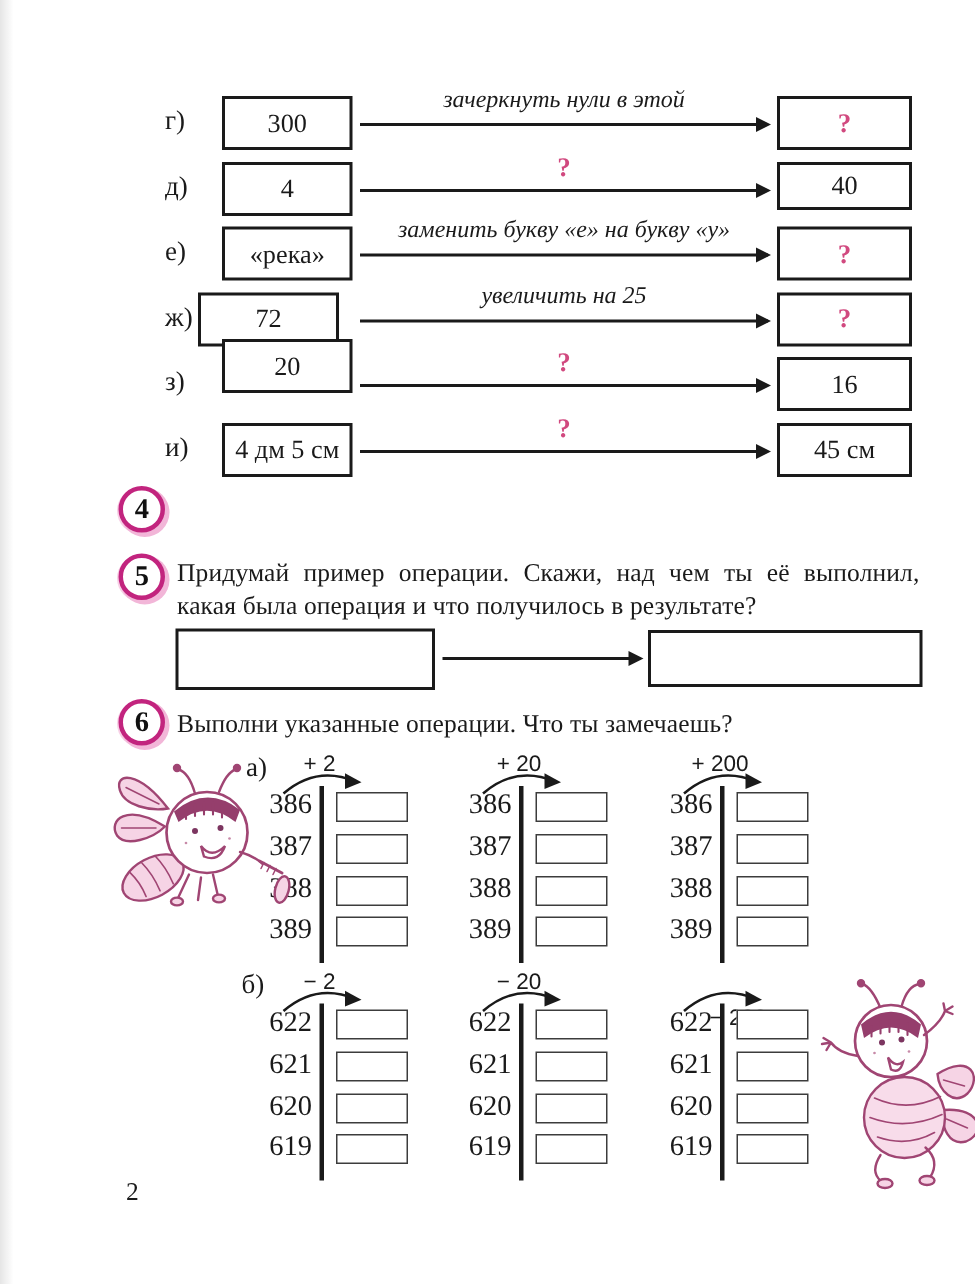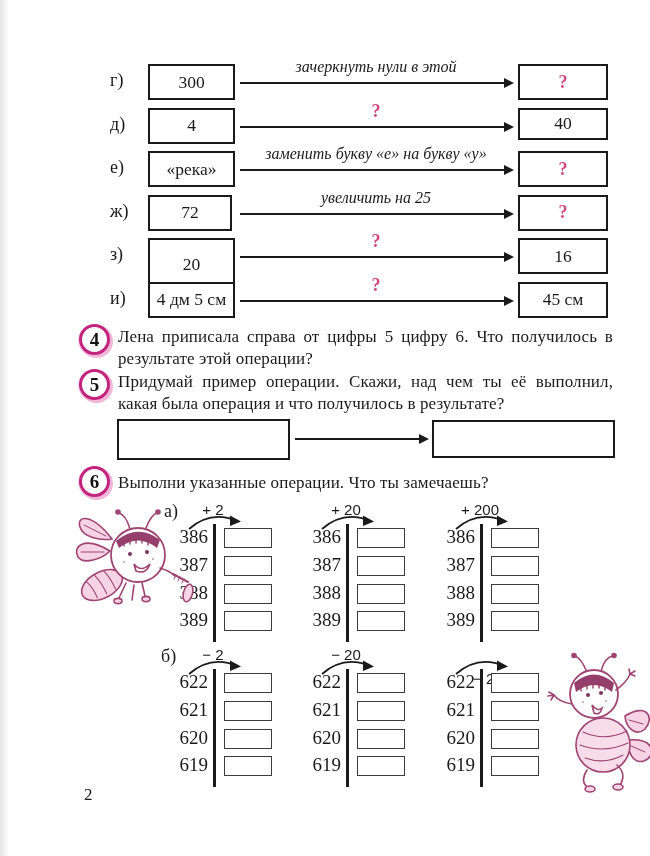--- a/index.html
+++ b/index.html
@@ -53,38 +53,37 @@
       <div class="abs vbox" style="left: 148px; top: 107.5px; width: 87px; height: 36px;">4</div>
       <div class="abs harrow" style="left: 240px; top: 125.5px; width: 272px;"></div>
       <div class="abs mid-label q" style="left: 240px; top: 101.5px; width: 272px;">?</div>
       <div class="abs vbox" style="left: 518px; top: 107.5px; width: 90px; height: 32px;">40</div>
       <div class="abs row-letter" style="left: 110px; top: 157px;">е)</div>
       <div class="abs vbox" style="left: 148px; top: 151px; width: 87px; height: 36px;">«река»</div>
       <div class="abs harrow" style="left: 240px; top: 169px; width: 272px;"></div>
       <div class="abs mid-label it" style="left: 240px; top: 145px; width: 272px;">заменить букву «е» на букву «у»</div>
       <div class="abs vbox q" style="left: 518px; top: 151px; width: 90px; height: 36px;">?</div>
       <div class="abs row-letter" style="left: 110px; top: 200.5px;">ж)</div>
-      <div class="abs vbox" style="left: 148px; top: 194.5px; width: 84px; height: 36px;">72</div>
+      <div class="abs vbox" style="left: 132px; top: 194.5px; width: 94px; height: 36px;">72</div>
       <div class="abs harrow" style="left: 240px; top: 212.5px; width: 272px;"></div>
       <div class="abs mid-label it" style="left: 240px; top: 188.5px; width: 272px;">увеличить на 25</div>
       <div class="abs vbox q" style="left: 518px; top: 194.5px; width: 90px; height: 36px;">?</div>
       <div class="abs row-letter" style="left: 110px; top: 244px;">з)</div>
-      <div class="abs vbox" style="left: 148px; top: 238px; width: 87px; height: 52px; text-align: right;">20</div>
+      <div class="abs vbox" style="left: 148px; top: 226px; width: 87px; height: 36px; text-align: right;">20</div>
       <div class="abs harrow" style="left: 240px; top: 256px; width: 272px;"></div>
       <div class="abs mid-label q" style="left: 240px; top: 232px; width: 272px;">?</div>
       <div class="abs vbox" style="left: 518px; top: 238px; width: 90px; height: 36px;">16</div>
       <div class="abs row-letter" style="left: 110px; top: 287.5px;">и)</div>
       <div class="abs vbox" style="left: 148px; top: 281.5px; width: 87px; height: 36px;">4 дм 5 см</div>
       <div class="abs harrow" style="left: 240px; top: 299.5px; width: 272px;"></div>
       <div class="abs mid-label q" style="left: 240px; top: 275.5px; width: 272px;">?</div>
       <div class="abs vbox" style="left: 518px; top: 281.5px; width: 90px; height: 36px;">45 см</div>
     </div>
 
   <div class="abs badge" style="left:79px;top:324px;">4</div>
-  <div class="abs ptext" style="left:118px;top:326px;width:495px;">Лена приписала справа от цифры 5 цифру 6. Что получилось в результате этой операции?</div>
 
   <div class="abs badge" style="left:79px;top:369px;">5</div>
   <div class="abs ptext" style="left:118px;top:371px;width:495px;">Придумай пример операции. Скажи, над чем ты её выполнил, какая была операция и что получилось в результате?</div>
 
   <div class="abs big-empty" style="left:117px;top:419px;width:173px;height:41px;"></div>
   <div class="abs harrow" style="left:295px;top:438px;width:132px;"></div>
   <div class="abs big-empty" style="left:432px;top:420px;width:183px;height:38px;"></div>
 
   <div class="abs badge" style="left:79px;top:466px;">6</div>
   <div class="abs ptext" style="left:118px;top:472px;width:480px;text-align:left;">Выполни указанные операции. Что ты замечаешь?</div>

